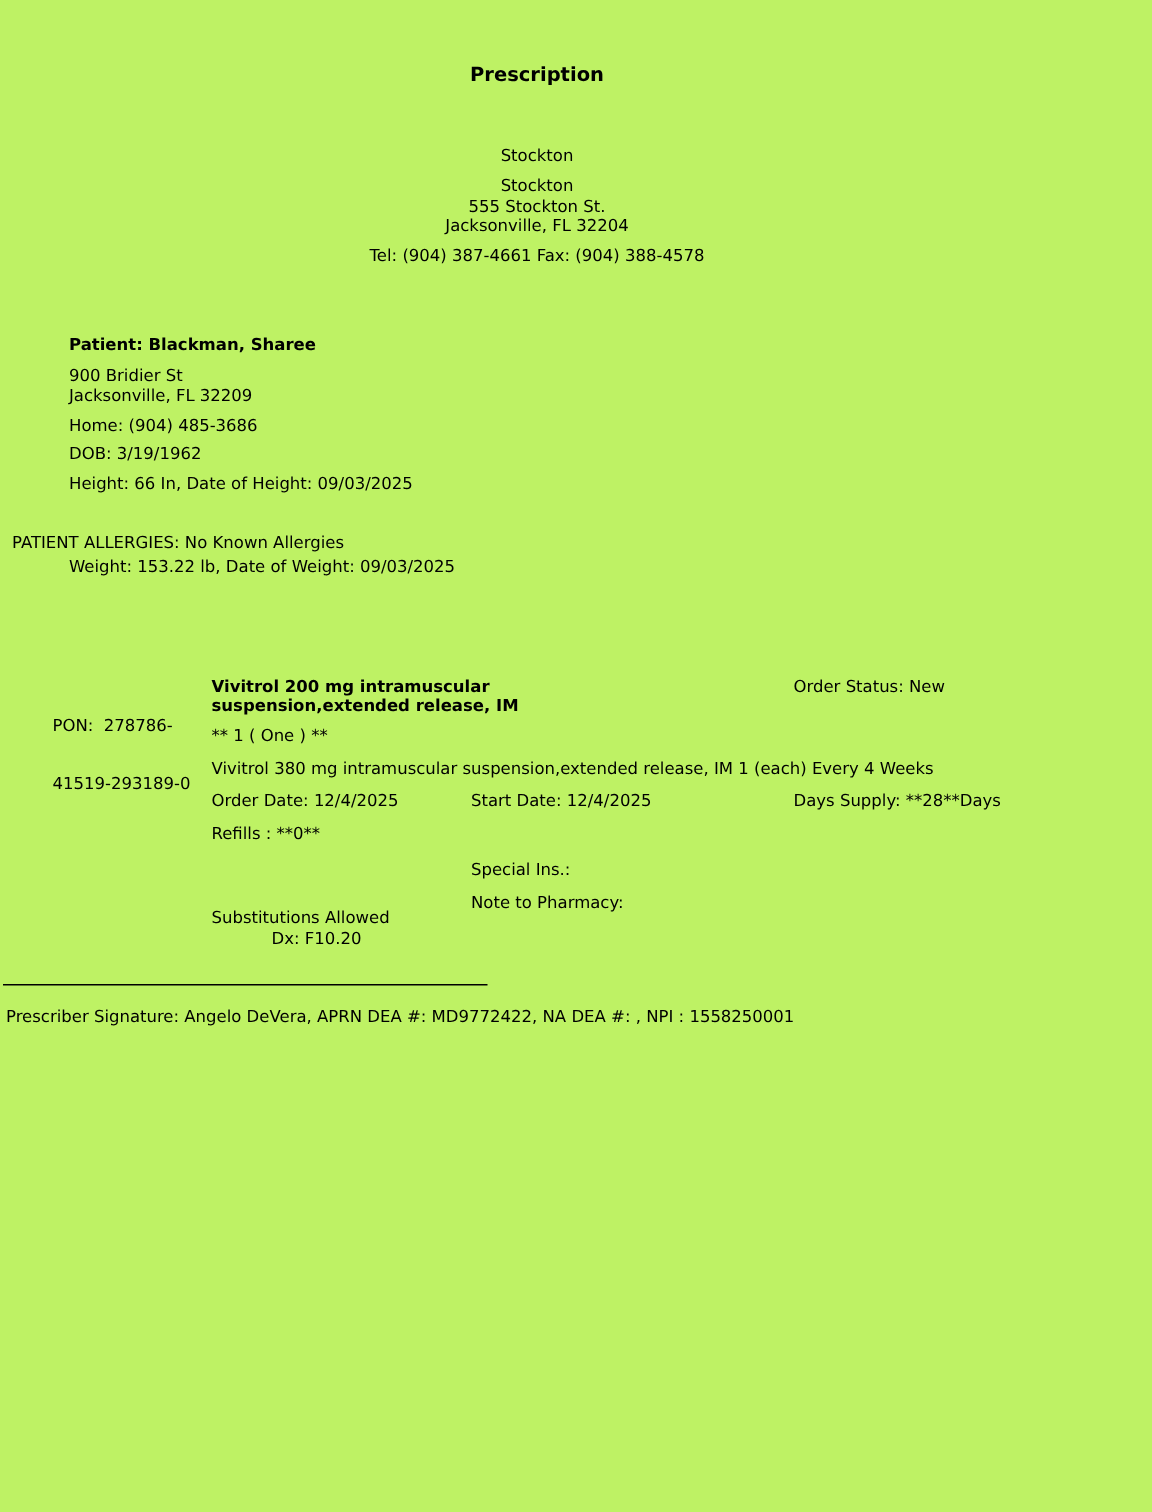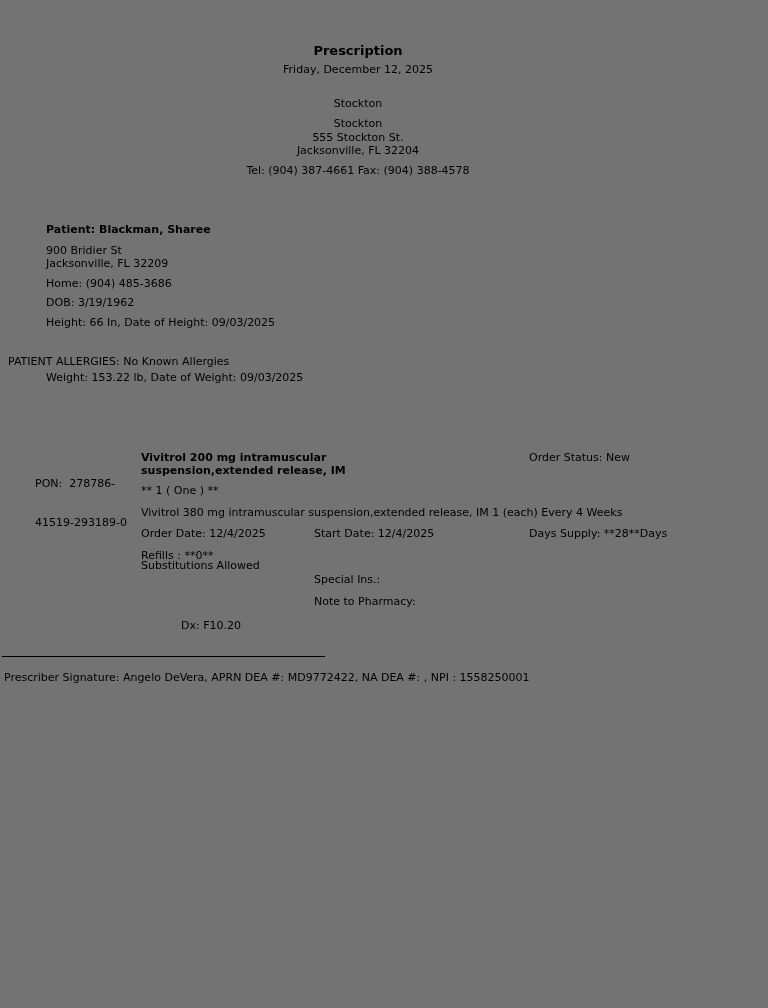--- a/index.html
+++ b/index.html
@@ -1,21 +1,21 @@
 <!DOCTYPE html>
 <html><head>
 <meta charset="utf-8">
 <style>
   * { margin: 0; padding: 0; box-sizing: border-box; }
   html, body { background: #ffffff; }
   .page {
     position: relative;
     width: 768px;
     height: 1008px;
-    background: #737373;
+    background: #bef264;
     font-family: "DejaVu Sans", "Liberation Sans", sans-serif;
     font-size: 11px;
     color: #000000;
     overflow: hidden;
   }
   .abs { position: absolute; white-space: pre-wrap; }
   .bold { font-weight: bold; }
   .header-line { left: 0; width: 716px; text-align: center; }
   .title { font-size: 13px; font-weight: bold; }
   .sig-rule {
@@ -26,21 +26,20 @@
     border-top: 1px solid #000000;
     height: 0;
   }
 </style>
 </head>
 <body>
 
 <div class="page">
 
   <div class="abs header-line title" style="top: 43px;">Prescription</div>
-  <div class="abs header-line" style="top: 63px;">Friday, December 12, 2025</div>
   <div class="abs header-line" style="top: 97px;">Stockton</div>
   <div class="abs header-line" style="top: 117px;">Stockton</div>
   <div class="abs header-line" style="top: 131px;">555 Stockton St.</div>
   <div class="abs header-line" style="top: 144px;">Jacksonville, FL 32204</div>
   <div class="abs header-line" style="top: 164px;">Tel: (904) 387-4661 Fax: (904) 388-4578</div>
 
   <div class="abs bold" style="left: 46px; top: 223px;">Patient: Blackman, Sharee</div>
   <div class="abs" style="left: 46px; top: 244px;">900 Bridier St</div>
   <div class="abs" style="left: 46px; top: 257px;">Jacksonville, FL 32209</div>
   <div class="abs" style="left: 46px; top: 277px;">Home: (904) 485-3686</div>
@@ -58,21 +57,21 @@
 
   <div class="abs" style="left: 141px; top: 484px;">** 1 ( One ) **</div>
   <div class="abs" style="left: 141px; top: 506px; width: 600px; white-space: nowrap;">Vivitrol 380 mg intramuscular suspension,extended release, IM 1 (each) Every 4 Weeks</div>
 
   <div class="abs" style="left: 141px; top: 527px;">Order Date: 12/4/2025</div>
   <div class="abs" style="left: 314px; top: 527px;">Start Date: 12/4/2025</div>
   <div class="abs" style="left: 529px; top: 527px;">Days Supply: **28**Days</div>
 
   <div class="abs" style="left: 141px; top: 549px;">Refills : **0**</div>
 
-  <div class="abs" style="left: 141px; top: 559px;">Substitutions Allowed</div>
+  <div class="abs" style="left: 141px; top: 605px;">Substitutions Allowed</div>
   <div class="abs" style="left: 314px; top: 573px;">Special Ins.:</div>
   <div class="abs" style="left: 314px; top: 595px;">Note to Pharmacy:</div>
 
   <div class="abs" style="left: 141px; top: 619px; margin-left: 40px;">Dx: F10.20</div>
 
   <div class="sig-rule"></div>
   <div class="abs" style="left: 4px; top: 671px;">Prescriber Signature: Angelo DeVera, APRN DEA #: MD9772422, NA DEA #: , NPI : 1558250001</div>
 
 </div>
 

